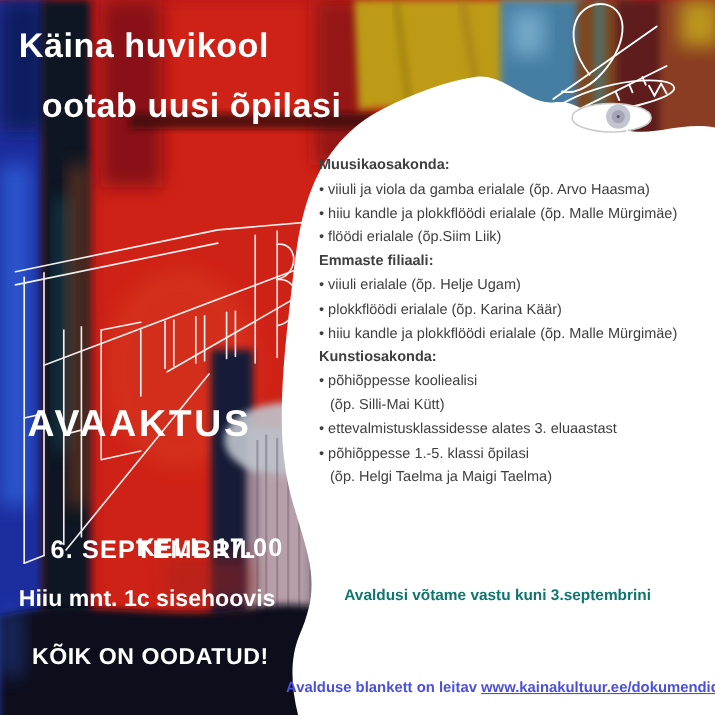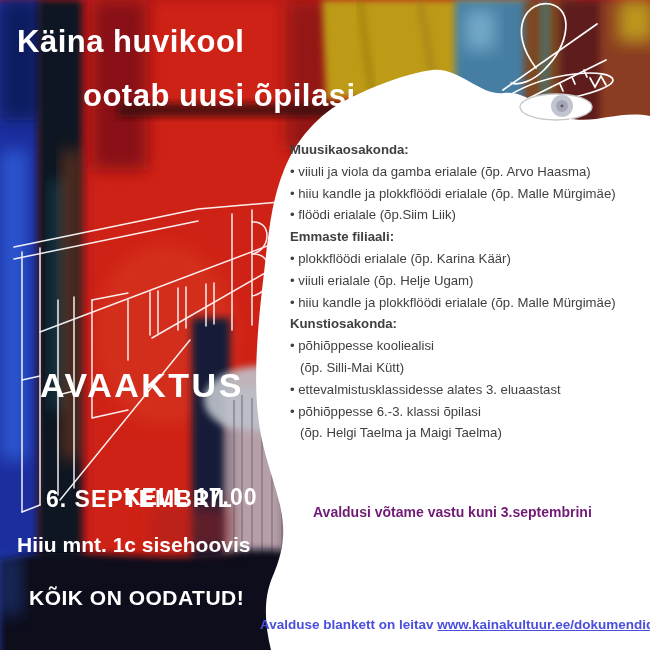--- a/index.html
+++ b/index.html
@@ -3,33 +3,33 @@
 <meta charset="utf-8">
 <style>
   html,body{margin:0;padding:0;}
   body{width:650px;height:650px;overflow:hidden;position:relative;
        font-family:"Liberation Sans","DejaVu Sans",sans-serif;}
   .stage{position:absolute;inset:0;width:650px;height:546px;}
   svg.bg{position:absolute;left:0;top:0;}
   .abs{position:absolute;white-space:nowrap;}
   .white{color:#ffffff;}
   .title1{left:17px;top:24px;font-size:31px;font-weight:700;letter-spacing:.5px;}
-  .title2{left:38px;top:78px;font-size:31px;font-weight:700;letter-spacing:.5px;margin-left:45px;}
-  .event-name{left:40px;top:366px;font-size:34px;font-weight:800;letter-spacing:2.5px;}
+  .title2{left:38px;top:78px;font-size:31px;font-weight:700;letter-spacing:.5px;}
+  .event-name{left:25px;top:366px;font-size:34px;font-weight:800;letter-spacing:2.5px;}
   .event-date{left:46px;top:449px;font-size:23px;font-weight:700;letter-spacing:1px;margin-top:37px;}
   .event-time{left:76px;top:484px;font-size:23px;font-weight:700;letter-spacing:1px;margin-left:48px;}
   .event-loc{left:17px;top:533px;font-size:21px;font-weight:700;}
   .welcome{left:29px;top:586px;font-size:21px;font-weight:700;letter-spacing:.5px;}
   .panel-text{position:absolute;left:290px;top:139px;width:360px;
               font-size:13.2px;line-height:21.8px;color:#3f3f3f;}
   .panel-text .h{font-weight:700;white-space:nowrap;}
   .panel-text .li{white-space:nowrap;}
   .panel-text .li::before{content:"\2022\00a0";}
   .panel-text .note{white-space:nowrap;padding-left:10px;}
-  .deadline{left:313px;top:504px;font-size:14px;font-weight:700;color:#701a75;}
+  .deadline{left:313px;top:532px;font-size:14px;font-weight:700;color:#0f766e;}
   .contact1{left:291px;top:585px;font-size:13.5px;font-weight:700;color:#4a4fdd;}
   .contact2{left:260px;top:617px;font-size:13.5px;font-weight:700;color:#4a4fdd;}
   .contact2 .url{text-decoration:underline;cursor:pointer;}
 </style>
 </head>
 <body>
 
 <div class="stage">
 
   <svg class="bg" width="650" height="650" viewBox="0 0 650 650">
@@ -148,31 +148,31 @@
   <div class="abs white event-loc">Hiiu mnt. 1c sisehoovis</div>
   <div class="abs white welcome">KÕIK ON OODATUD!</div>
 
   <div class="panel-text">
     <div class="h">Muusikaosakonda:</div>
     <div class="li"><span>viiuli ja viola da gamba erialale (õp. Arvo Haasma)</span></div>
     <div class="li"><span>hiiu kandle ja plokkflöödi erialale (õp. Malle Mürgimäe)</span></div>
     <div class="li"><span>flöödi erialale (õp.Siim Liik)</span></div>
 
     <div class="h">Emmaste filiaali:</div>
+    <div class="li"><span>viiuli erialale (õp. Helje Ugam)</span></div>
     <div class="li"><span>plokkflöödi erialale (õp. Karina Käär)</span></div>
-    <div class="li"><span>viiuli erialale (õp. Helje Ugam)</span></div>
 
     <div class="li"><span>hiiu kandle ja plokkflöödi erialale (õp. Malle Mürgimäe)</span></div>
 
     <div class="h">Kunstiosakonda:</div>
     <div class="li"><span>põhiõppesse kooliealisi</span></div>
     <div class="note">(õp. Silli-Mai Kütt)</div>
 
     <div class="li"><span>ettevalmistusklassidesse alates 3. eluaastast</span></div>
-    <div class="li"><span>põhiõppesse 6.-3. klassi õpilasi</span></div>
+    <div class="li"><span>põhiõppesse 1.-5. klassi õpilasi</span></div>
     <div class="note">(õp. Helgi Taelma ja Maigi Taelma)</div>
   </div>
 
   <div class="abs deadline">Avaldusi võtame vastu kuni 3.septembrini</div>
 
 
   <div class="abs contact2">
     <span>Avalduse blankett on leitav </span><span class="url">www.kainakultuur.ee/dokumendid</span>
   </div>
 

